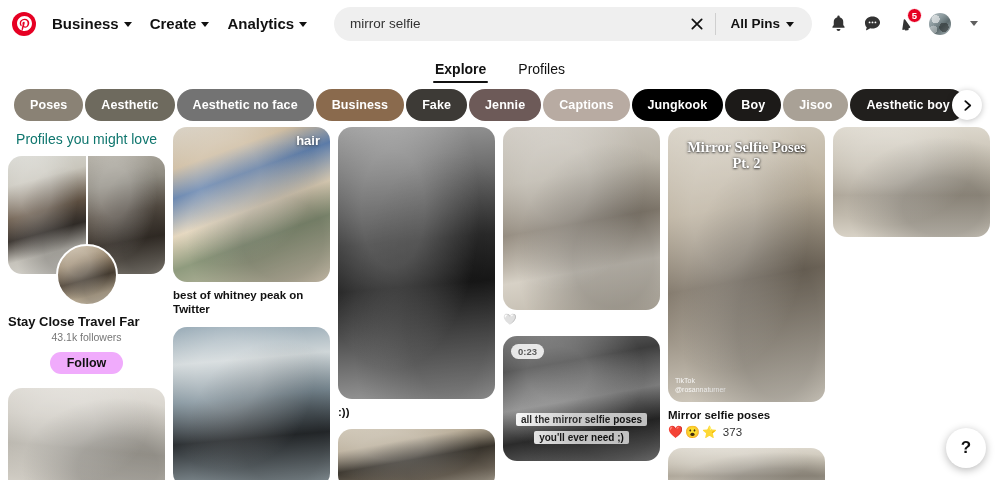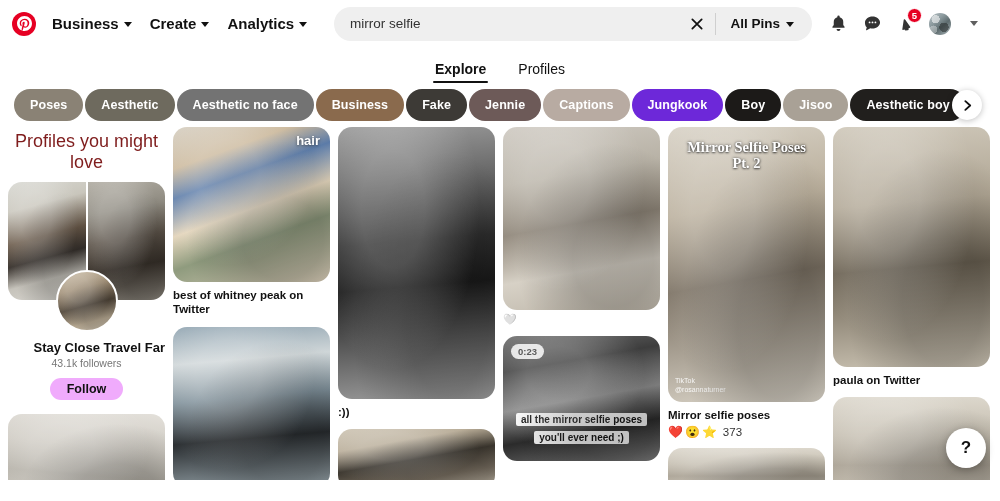--- a/index.html
+++ b/index.html
@@ -190,42 +190,42 @@
   }
   .cols {
     display: flex;
     gap: 8px;
     align-items: flex-start;
   }
   .col { width: 157px; flex: 0 0 157px; }
 
   .side-title {
     text-align: center;
-    font-size: 18px;
-    color: #7f1d1d;
+    font-size: 14px;
+    color: #0f766e;
     padding: 4px 0 9px;
   }
   .profile-card { position: relative; margin-bottom: 12px; }
   .collage {
     display: flex; gap: 2px;
     border-radius: 14px; overflow: hidden;
     height: 118px;
   }
   .collage > div { flex: 1 1 50%; }
   .avatar-big {
     position: absolute;
     left: 50%; transform: translateX(-50%);
     bottom: -32px;
     width: 62px; height: 62px;
     border-radius: 50%;
     border: 2px solid #fff;
     overflow: hidden;
   }
   .profile-name {
-    text-align: right;
+    text-align: left;
     font-size: 13px; font-weight: bold; color: #111;
     margin-top: 40px;
   }
   .profile-followers {
     text-align: center;
     font-size: 10.5px; color: #767676;
     margin-top: 2px;
   }
   .follow-btn {
     display: block;
@@ -435,21 +435,21 @@
     </div>
   <div class="chip" style="background: rgb(61, 58, 54);">
       <span>Fake</span>
     </div>
   <div class="chip" style="background: rgb(109, 90, 88);">
       <span>Jennie</span>
     </div>
   <div class="chip" style="background: rgb(184, 171, 162); text-align: center;">
       <span>Captions</span>
     </div>
-  <div class="chip" style="background: #6d28d9;">
+  <div class="chip" style="background: #000000;">
       <span>Jungkook</span>
     </div>
   <div class="chip" style="background: rgb(28, 26, 24); justify-content: center;">
       <span>Boy</span>
     </div>
   <div class="chip" style="background: rgb(169, 161, 150);">
       <span>Jisoo</span>
     </div>
   <div class="chip" style="background: rgb(33, 31, 29);">
       <span>Aesthetic boy</span>
@@ -541,24 +541,20 @@
           <span class="react-count">373</span>
         </div>
       </div>
       <div class="pin">
         <div class="pin-img ph13 grain" style="height:45px"></div>
       </div>
     </div>
 
     <div class="col">
       <div class="pin">
-        <div class="pin-img ph14 grain" style="height:240px"></div>
-        <div class="pin-cap">paula on Twitter</div>
-      </div>
-      <div class="pin">
         <div class="pin-img ph13 grain" style="height:110px"></div>
       </div>
     </div>
 
   </div>
 
   <div class="help-btn">?</div>
 </div>
 
 </body></html>

